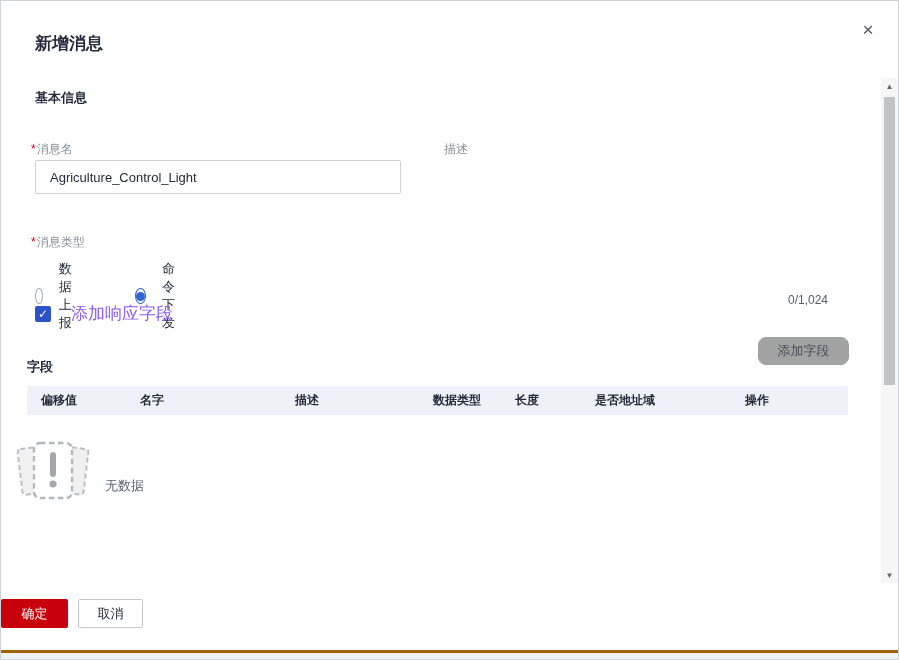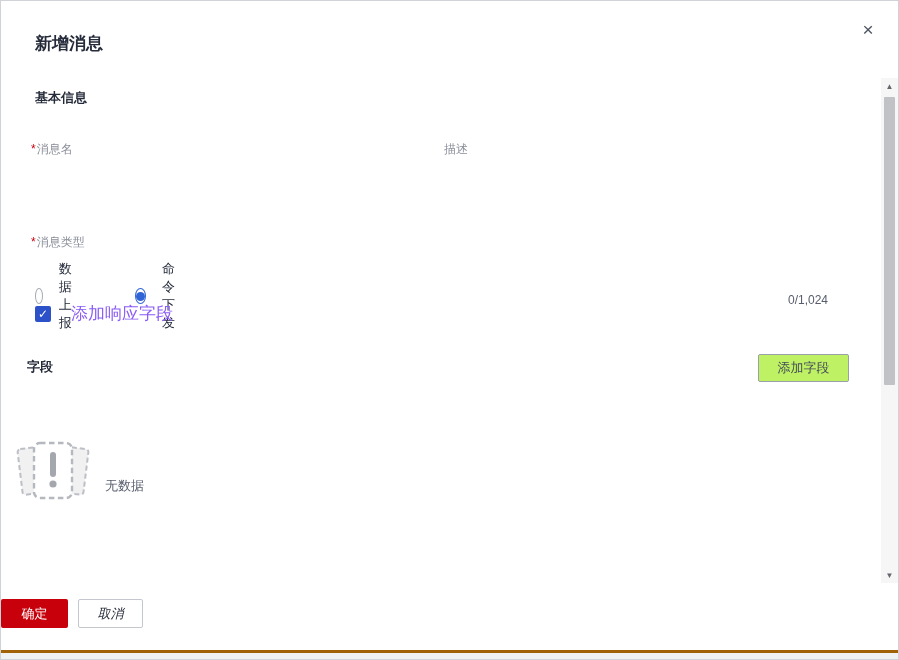--- a/index.html
+++ b/index.html
@@ -96,23 +96,23 @@
   }
   .checkbox-box {
     width: 16px; height: 16px; border-radius: 2px;
     background: #2b52c8; color: #fff;
     display: flex; align-items: center; justify-content: center;
     font-size: 12px; font-weight: bold; line-height: 1;
   }
   .checkbox-label { margin-left: 20px; font-size: 17px; color: #8b5cf6; }
 
   .add-field-btn {
-    position: absolute; left: 757px; top: 353px;
+    position: absolute; left: 757px; top: 336px;
     width: 91px; height: 28px;
-    background: #bef264; border: 1px solid #9b9fa8; border-radius: 2px;
+    background: #a3a3a3; border: 1px solid #9b9fa8; border-radius: 8px;
     font-size: 13px; color: #464c59;
     display: flex; align-items: center; justify-content: center;
     cursor: pointer;
   }
 
   .fields-table {
     position: absolute; left: 26px; top: 385px;
     width: 821px; border-collapse: collapse;
   }
   .fields-table th {
@@ -138,21 +138,20 @@
     border: none; border-radius: 2px;
     font-size: 13px; cursor: pointer;
     font-family: "Liberation Sans", "DejaVu Sans", sans-serif;
   }
   .btn-cancel {
     width: 65px; height: 29px;
     background: #ffffff; color: #252b3a;
     border: 1px solid #c4c7cd; border-radius: 2px;
     font-size: 13px; cursor: pointer;
     font-family: "Liberation Sans", "DejaVu Sans", sans-serif;
-    font-style: italic;
   }
 
   .scrollbar {
     position: absolute; left: 880px; top: 77px;
     width: 17px; height: 505px;
     background: #f6f6f7;
   }
   .scroll-arrow {
     position: absolute; left: 0; width: 17px; height: 16px;
     display: flex; align-items: center; justify-content: center;
@@ -171,20 +170,21 @@
 
 <div class="viewport">
   <div class="dialog">
 
     <div class="dialog-title">新增消息</div>
     <div class="close-btn">×</div>
 
     <div class="section-title section-basic">基本信息</div>
 
     <div class="field-label" style="left:30px; top:140px;"><span class="req">*</span><span>消息名</span></div>
+    <input class="name-input" type="text" value="Agriculture_Control_Light" style="">
 
     <div class="field-label" style="left:443px; top:140px;">描述</div>
     <div class="char-counter">0/1,024</div>
 
     <div class="field-label" style="left:30px; top:233px;"><span class="req">*</span><span>消息类型</span></div>
     <div class="radio-row">
       <div class="radio-option radio-opt-0">
         <span class="radio-circle"></span>
         <span class="radio-label">数据上报</span>
       </div>
@@ -195,20 +195,42 @@
     </div>
 
     <div class="checkbox-row">
       <span class="checkbox-box">✓</span>
       <span class="checkbox-label">添加响应字段</span>
     </div>
 
     <div class="section-title section-fields">字段</div>
     <div class="add-field-btn">添加字段</div>
 
+    <table class="fields-table">
+      <colgroup>
+        <col style="width:99px">
+          <col style="width:155px">
+          <col style="width:138px">
+        <col style="width:82px">
+          <col style="width:80px">
+          <col style="width:150px">
+        <col style="width:117px">
+      </colgroup>
+      <thead>
+        <tr>
+          <th>偏移值</th>
+          <th>名字</th>
+          <th>描述</th>
+          <th>数据类型</th>
+          <th>长度</th>
+          <th>是否地址域</th>
+          <th>操作</th>
+        </tr>
+      </thead>
+    </table>
 
     <div class="empty-state">
       <svg width="104" height="74" viewBox="0 0 104 74">
         <g fill="#f1f1f2" stroke="#bcbfc5" stroke-width="2" stroke-dasharray="5 3">
           <rect x="19" y="11" width="20" height="46" rx="3" transform="rotate(-7 29 34)"></rect>
           <rect x="65" y="11" width="20" height="46" rx="3" transform="rotate(7 75 34)"></rect>
         </g>
         <rect x="33" y="6" width="38" height="55" rx="6" fill="#ffffff" stroke="#b5b8be" stroke-width="2.4" stroke-dasharray="5.5 3.5"></rect>
         <path d="M52 18 L52 37" fill="none" stroke="#a4a7ad" stroke-width="6" stroke-linecap="round"></path>
         <circle cx="52" cy="47" r="3.6" fill="#a4a7ad"></circle>

